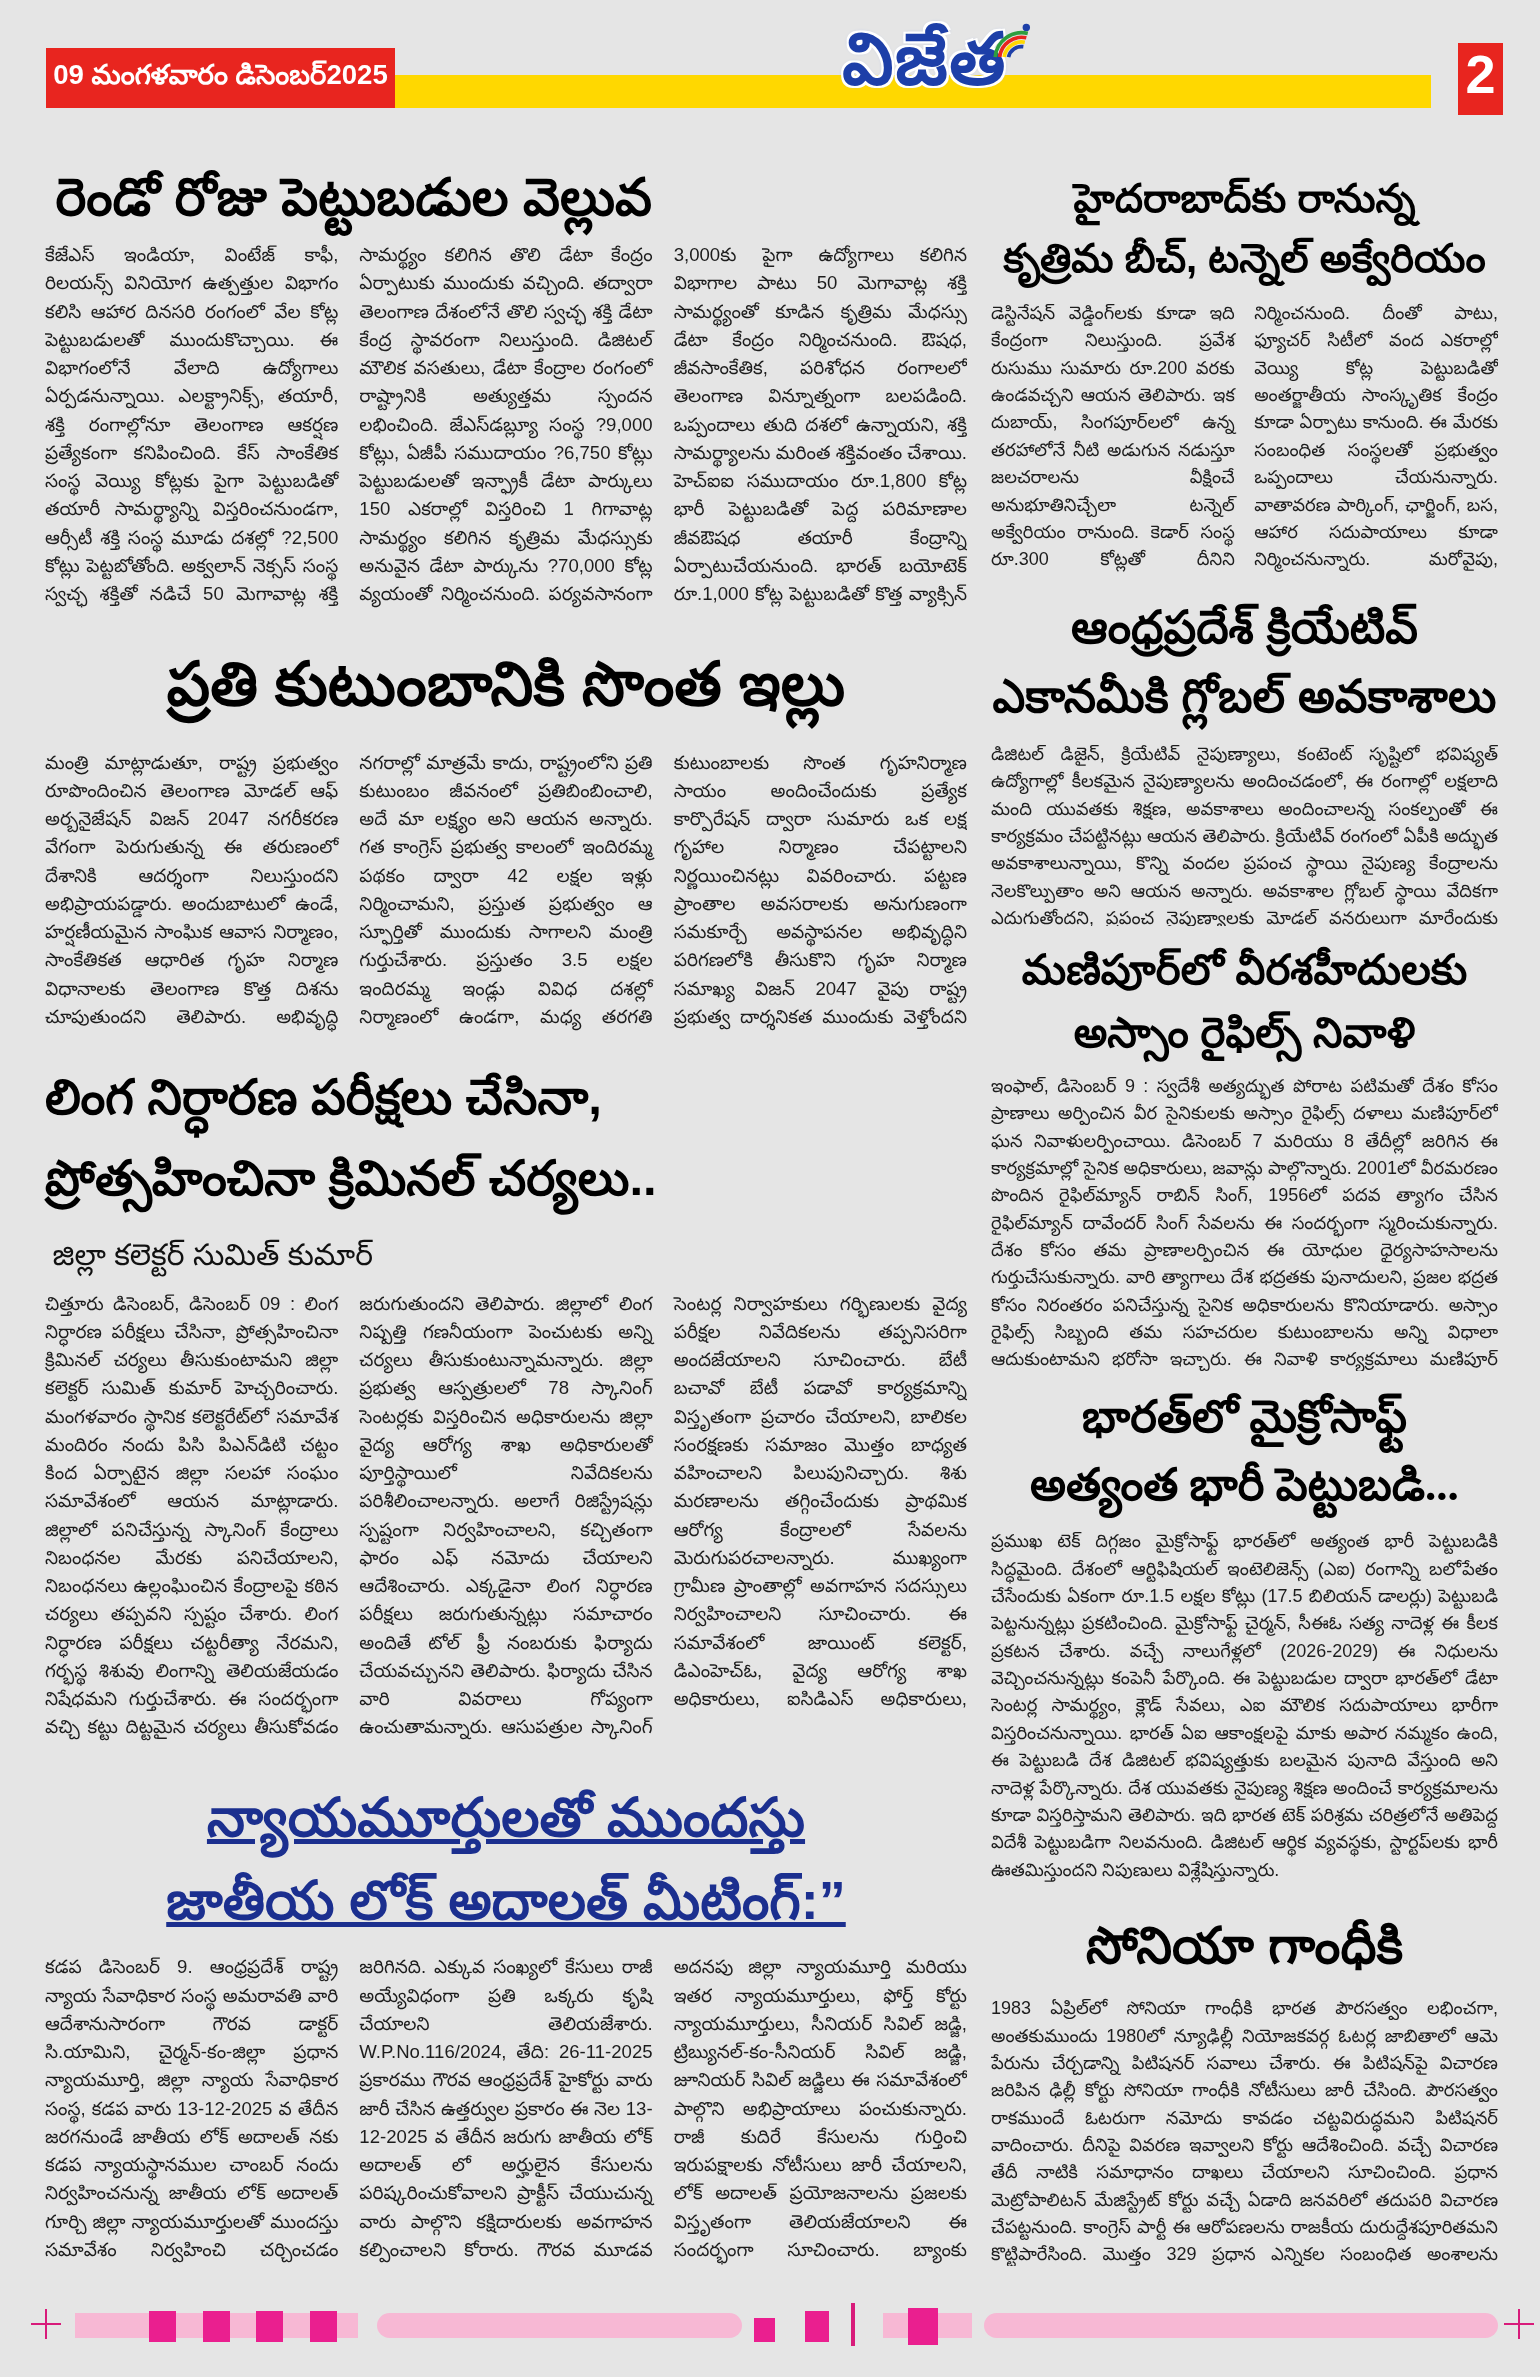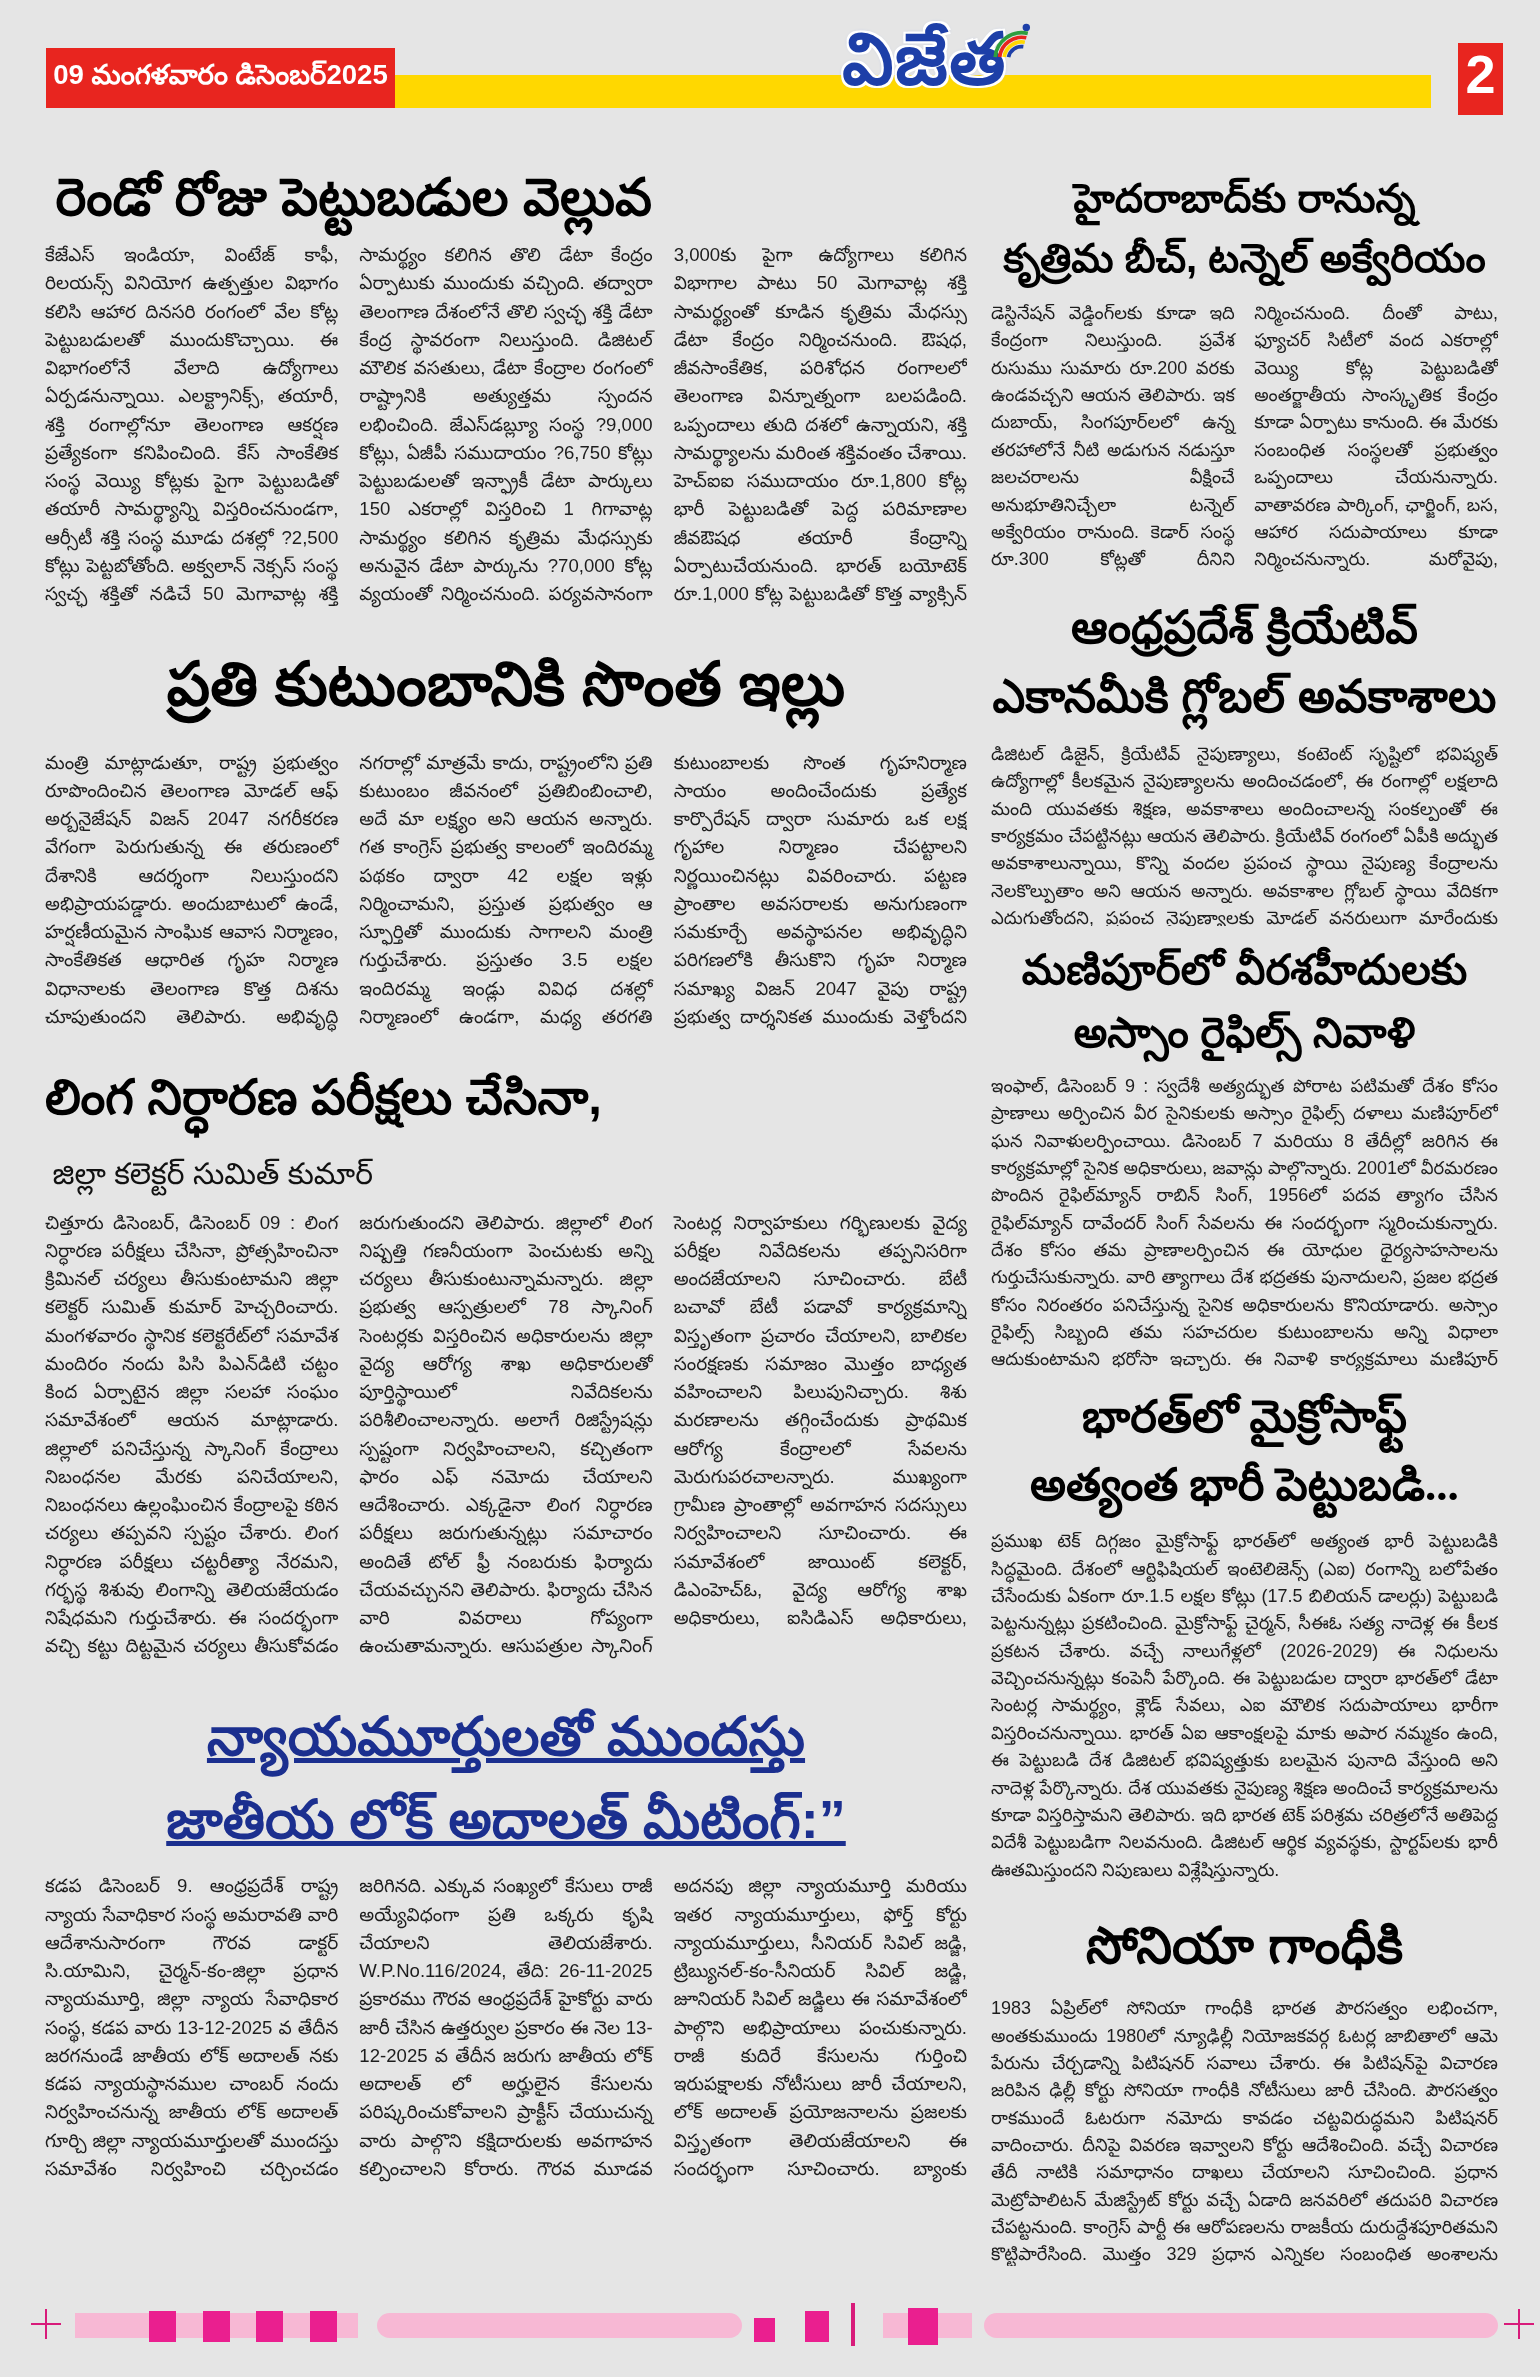--- a/index.html
+++ b/index.html
@@ -85,20 +85,21 @@
     <div class="leftcol">
 
       <div class="hl inv-head">రెండో రోజు పెట్టుబడుల వెల్లువ</div>
       <div class="body-txt cols3 inv-body">కేజేఎస్ ఇండియా, వింటేజ్ కాఫీ, రిలయన్స్ వినియోగ ఉత్పత్తుల విభాగం కలిసి ఆహార దినసరి రంగంలో వేల కోట్ల పెట్టుబడులతో ముందుకొచ్చాయి. ఈ విభాగంలోనే వేలాది ఉద్యోగాలు ఏర్పడనున్నాయి. ఎలక్ట్రానిక్స్, తయారీ, శక్తి రంగాల్లోనూ తెలంగాణ ఆకర్షణ ప్రత్యేకంగా కనిపించింది. కేస్ సాంకేతిక సంస్థ వెయ్యి కోట్లకు పైగా పెట్టుబడితో తయారీ సామర్థ్యాన్ని విస్తరించనుండగా, ఆర్సీటీ శక్తి సంస్థ మూడు దశల్లో ?2,500 కోట్లు పెట్టబోతోంది. అక్వలాన్ నెక్సస్ సంస్థ స్వచ్ఛ శక్తితో నడిచే 50 మెగావాట్ల శక్తి సామర్థ్యం కలిగిన తొలి డేటా కేంద్రం ఏర్పాటుకు ముందుకు వచ్చింది. తద్వారా తెలంగాణ దేశంలోనే తొలి స్వచ్ఛ శక్తి డేటా కేంద్ర స్థావరంగా నిలుస్తుంది. డిజిటల్ మౌలిక వసతులు, డేటా కేంద్రాల రంగంలో రాష్ట్రానికి అత్యుత్తమ స్పందన లభించింది. జేఎస్‌డబ్ల్యూ సంస్థ ?9,000 కోట్లు, ఏజీపీ సముదాయం ?6,750 కోట్లు పెట్టుబడులతో ఇన్ఫ్రాకీ డేటా పార్కులు 150 ఎకరాల్లో విస్తరించి 1 గిగావాట్ల సామర్థ్యం కలిగిన కృత్రిమ మేధస్సుకు అనువైన డేటా పార్కును ?70,000 కోట్ల వ్యయంతో నిర్మించనుంది. పర్యవసానంగా 3,000కు పైగా ఉద్యోగాలు కలిగిన విభాగాల పాటు 50 మెగావాట్ల శక్తి సామర్థ్యంతో కూడిన కృత్రిమ మేధస్సు డేటా కేంద్రం నిర్మించనుంది. ఔషధ, జీవసాంకేతిక, పరిశోధన రంగాలలో తెలంగాణ విన్నూత్నంగా బలపడింది. ఒప్పందాలు తుది దశలో ఉన్నాయని, శక్తి సామర్థ్యాలను మరింత శక్తివంతం చేశాయి. హెచ్‌ఐఐ సముదాయం రూ.1,800 కోట్ల భారీ పెట్టుబడితో పెద్ద పరిమాణాల జీవఔషధ తయారీ కేంద్రాన్ని ఏర్పాటుచేయనుంది. భారత్ బయోటెక్ రూ.1,000 కోట్ల పెట్టుబడితో కొత్త వ్యాక్సిన్ కేంద్రాన్ని ప్రతిపాదించింది. అనర్‌టైమ్ ఫార్మా రూ.2,000 కోట్లు, గ్రాన్యూల్స్ ఇండియా రూ.1,200 కోట్లు, బయోలాజికల్ ఈ రూ.3,500 కోట్ల వెచ్చింపు గ్రీన్ ఫీల్డ్ నగర అభివృద్ధికి బలమైన తోడ్పాటు అందించాయి. ఈ రంగాల్లో దాదాపు 15,000కు పైగా ఉద్యోగాల సృష్టి జరగనుంది. మొత్తంగా సమ్మిట్ రెండోరోజు కూడా భారీ పెట్టుబడుల ప్రవాహం కొనసాగింది.</div>
 
       <div class="hl housing-head">ప్రతి కుటుంబానికి సొంత ఇల్లు</div>
       <div class="body-txt cols3 housing-body">మంత్రి మాట్లాడుతూ, రాష్ట్ర ప్రభుత్వం రూపొందించిన తెలంగాణ మోడల్ ఆఫ్ అర్బనైజేషన్ విజన్ 2047 నగరీకరణ వేగంగా పెరుగుతున్న ఈ తరుణంలో దేశానికి ఆదర్శంగా నిలుస్తుందని అభిప్రాయపడ్డారు. అందుబాటులో ఉండే, హర్షణీయమైన సాంఘిక ఆవాస నిర్మాణం, సాంకేతికత ఆధారిత గృహ నిర్మాణ విధానాలకు తెలంగాణ కొత్త దిశను చూపుతుందని తెలిపారు. అభివృద్ధి నగరాల్లో మాత్రమే కాదు, రాష్ట్రంలోని ప్రతి కుటుంబం జీవనంలో ప్రతిబింబించాలి, అదే మా లక్ష్యం అని ఆయన అన్నారు. గత కాంగ్రెస్ ప్రభుత్వ కాలంలో ఇందిరమ్మ పథకం ద్వారా 42 లక్షల ఇళ్లు నిర్మించామని, ప్రస్తుత ప్రభుత్వం ఆ స్ఫూర్తితో ముందుకు సాగాలని మంత్రి గుర్తుచేశారు. ప్రస్తుతం 3.5 లక్షల ఇందిరమ్మ ఇండ్లు వివిధ దశల్లో నిర్మాణంలో ఉండగా, మధ్య తరగతి కుటుంబాలకు సొంత గృహనిర్మాణ సాయం అందించేందుకు ప్రత్యేక కార్పొరేషన్ ద్వారా సుమారు ఒక లక్ష గృహాల నిర్మాణం చేపట్టాలని నిర్ణయించినట్లు వివరించారు. పట్టణ ప్రాంతాల అవసరాలకు అనుగుణంగా సమకూర్చే అవస్థాపనల అభివృద్ధిని పరిగణలోకి తీసుకొని గృహ నిర్మాణ సమాఖ్య విజన్ 2047 వైపు రాష్ట్ర ప్రభుత్వ దార్శనికత ముందుకు వెళ్తోందని స్పష్టం చేశారు. ప్రభుత్వ ప్రైవేటు భాగస్వామ్యంతో రీజనల్ రింగ్ రోడ్ వెంబడి టౌన్‌షిప్‌ల అభివృద్ధి, శాటిలైట్ టౌన్‌షిప్‌ల ఏర్పాట్ల ద్వారా సిద్ధం చేస్తున్న ఆఫర్డబుల్ హౌసింగ్ విధానంలో జోడించి అనుగుణంగా ప్రత్యేక నైపుణ్యాలను గృహనిర్మాణ అభివృద్ధికి ఒక వినూత్న దృక్పథం అందించారు. సొంత ఇంటి కల ప్రతి కుటుంబానికీ నెరవేరాలన్నదే ప్రభుత్వ సంకల్పం, పేద మధ్యతరగతి వర్గాలకు గృహ నిర్మాణ సాయం పెద్ద లక్ష్యం, తెలంగాణ మోడల్ దేశానికే ఆదర్శం కావాలన్నదే మా ఆకాంక్ష అని మంత్రి నొక్కిచెప్పారు. కొత్తగా రూపొందిస్తున్నామని మంత్రి వెల్లడించారు.</div>
 
       <div class="hl gender-head">
         <span>లింగ నిర్ధారణ పరీక్షలు చేసినా,</span><br>
+        <span>ప్రోత్సహించినా క్రిమినల్ చర్యలు..</span>
       </div>
       <div class="byline">జిల్లా కలెక్టర్ సుమిత్ కుమార్</div>
       <div class="body-txt cols3 gender-body">చిత్తూరు డిసెంబర్, డిసెంబర్ 09 : లింగ నిర్ధారణ పరీక్షలు చేసినా, ప్రోత్సహించినా క్రిమినల్ చర్యలు తీసుకుంటామని జిల్లా కలెక్టర్ సుమిత్ కుమార్ హెచ్చరించారు. మంగళవారం స్థానిక కలెక్టరేట్‌లో సమావేశ మందిరం నందు పిసి పిఎన్‌డిటి చట్టం కింద ఏర్పాటైన జిల్లా సలహా సంఘం సమావేశంలో ఆయన మాట్లాడారు. జిల్లాలో పనిచేస్తున్న స్కానింగ్ కేంద్రాలు నిబంధనల మేరకు పనిచేయాలని, నిబంధనలు ఉల్లంఘించిన కేంద్రాలపై కఠిన చర్యలు తప్పవని స్పష్టం చేశారు. లింగ నిర్ధారణ పరీక్షలు చట్టరీత్యా నేరమని, గర్భస్థ శిశువు లింగాన్ని తెలియజేయడం నిషేధమని గుర్తుచేశారు. ఈ సందర్భంగా వచ్చి కట్టు దిట్టమైన చర్యలు తీసుకోవడం జరుగుతుందని తెలిపారు. జిల్లాలో లింగ నిష్పత్తి గణనీయంగా పెంచుటకు అన్ని చర్యలు తీసుకుంటున్నామన్నారు. జిల్లా ప్రభుత్వ ఆస్పత్రులలో 78 స్కానింగ్ సెంటర్లకు విస్తరించిన అధికారులను జిల్లా వైద్య ఆరోగ్య శాఖ అధికారులతో పూర్తిస్థాయిలో నివేదికలను పరిశీలించాలన్నారు. అలాగే రిజిస్ట్రేషన్లు స్పష్టంగా నిర్వహించాలని, కచ్చితంగా ఫారం ఎఫ్ నమోదు చేయాలని ఆదేశించారు. ఎక్కడైనా లింగ నిర్ధారణ పరీక్షలు జరుగుతున్నట్లు సమాచారం అందితే టోల్ ఫ్రీ నంబరుకు ఫిర్యాదు చేయవచ్చునని తెలిపారు. ఫిర్యాదు చేసిన వారి వివరాలు గోప్యంగా ఉంచుతామన్నారు. ఆసుపత్రుల స్కానింగ్ సెంటర్ల నిర్వాహకులు గర్భిణులకు వైద్య పరీక్షల నివేదికలను తప్పనిసరిగా అందజేయాలని సూచించారు. బేటీ బచావో బేటీ పడావో కార్యక్రమాన్ని విస్తృతంగా ప్రచారం చేయాలని, బాలికల సంరక్షణకు సమాజం మొత్తం బాధ్యత వహించాలని పిలుపునిచ్చారు. శిశు మరణాలను తగ్గించేందుకు ప్రాథమిక ఆరోగ్య కేంద్రాలలో సేవలను మెరుగుపరచాలన్నారు. ముఖ్యంగా గ్రామీణ ప్రాంతాల్లో అవగాహన సదస్సులు నిర్వహించాలని సూచించారు. ఈ సమావేశంలో జాయింట్ కలెక్టర్, డిఎంహెచ్ఓ, వైద్య ఆరోగ్య శాఖ అధికారులు, ఐసిడిఎస్ అధికారులు, స్వచ్ఛంద సంస్థల ప్రతినిధులు తదితరులు పాల్గొన్నారు.</div>
 
       <div class="hl blue-head">
         <span>న్యాయమూర్తులతో ముందస్తు</span><br>
         <span>జాతీయ లోక్ అదాలత్ మీటింగ్:”</span>
       </div>
       <div class="body-txt cols3 lok-body">కడప డిసెంబర్ 9. ఆంధ్రప్రదేశ్ రాష్ట్ర న్యాయ సేవాధికార సంస్థ అమరావతి వారి ఆదేశానుసారంగా గౌరవ డాక్టర్ సి.యామిని, చైర్మన్-కం-జిల్లా ప్రధాన న్యాయమూర్తి, జిల్లా న్యాయ సేవాధికార సంస్థ, కడప వారు 13-12-2025 వ తేదీన జరగనుండే జాతీయ లోక్ అదాలత్ నకు కడప న్యాయస్థానముల చాంబర్ నందు నిర్వహించనున్న జాతీయ లోక్ అదాలత్ గూర్చి జిల్లా న్యాయమూర్తులతో ముందస్తు సమావేశం నిర్వహించి చర్చించడం జరిగినది. ఎక్కువ సంఖ్యలో కేసులు రాజీ అయ్యేవిధంగా ప్రతి ఒక్కరు కృషి చేయాలని తెలియజేశారు. W.P.No.116/2024, తేది: 26-11-2025 ప్రకారము గౌరవ ఆంధ్రప్రదేశ్ హైకోర్టు వారు జారీ చేసిన ఉత్తర్వుల ప్రకారం ఈ నెల 13-12-2025 వ తేదీన జరుగు జాతీయ లోక్ అదాలత్ లో అర్హులైన కేసులను పరిష్కరించుకోవాలని ప్రాక్టీస్ చేయుచున్న వారు పాల్గొని కక్షిదారులకు అవగాహన కల్పించాలని కోరారు. గౌరవ మూడవ అదనపు జిల్లా న్యాయమూర్తి మరియు ఇతర న్యాయమూర్తులు, ఫోర్త్ కోర్టు న్యాయమూర్తులు, సీనియర్ సివిల్ జడ్జి, ట్రిబ్యునల్-కం-సీనియర్ సివిల్ జడ్జి, జూనియర్ సివిల్ జడ్జిలు ఈ సమావేశంలో పాల్గొని అభిప్రాయాలు పంచుకున్నారు. రాజీ కుదిరే కేసులను గుర్తించి ఇరుపక్షాలకు నోటీసులు జారీ చేయాలని, లోక్ అదాలత్ ప్రయోజనాలను ప్రజలకు విస్తృతంగా తెలియజేయాలని ఈ సందర్భంగా సూచించారు. బ్యాంకు రుణాలు, మోటారు వాహన ప్రమాద పరిహారం, కుటుంబ వివాదాల కేసులను పరిష్కరించుకోవాలని కోరారు.</div>
 

